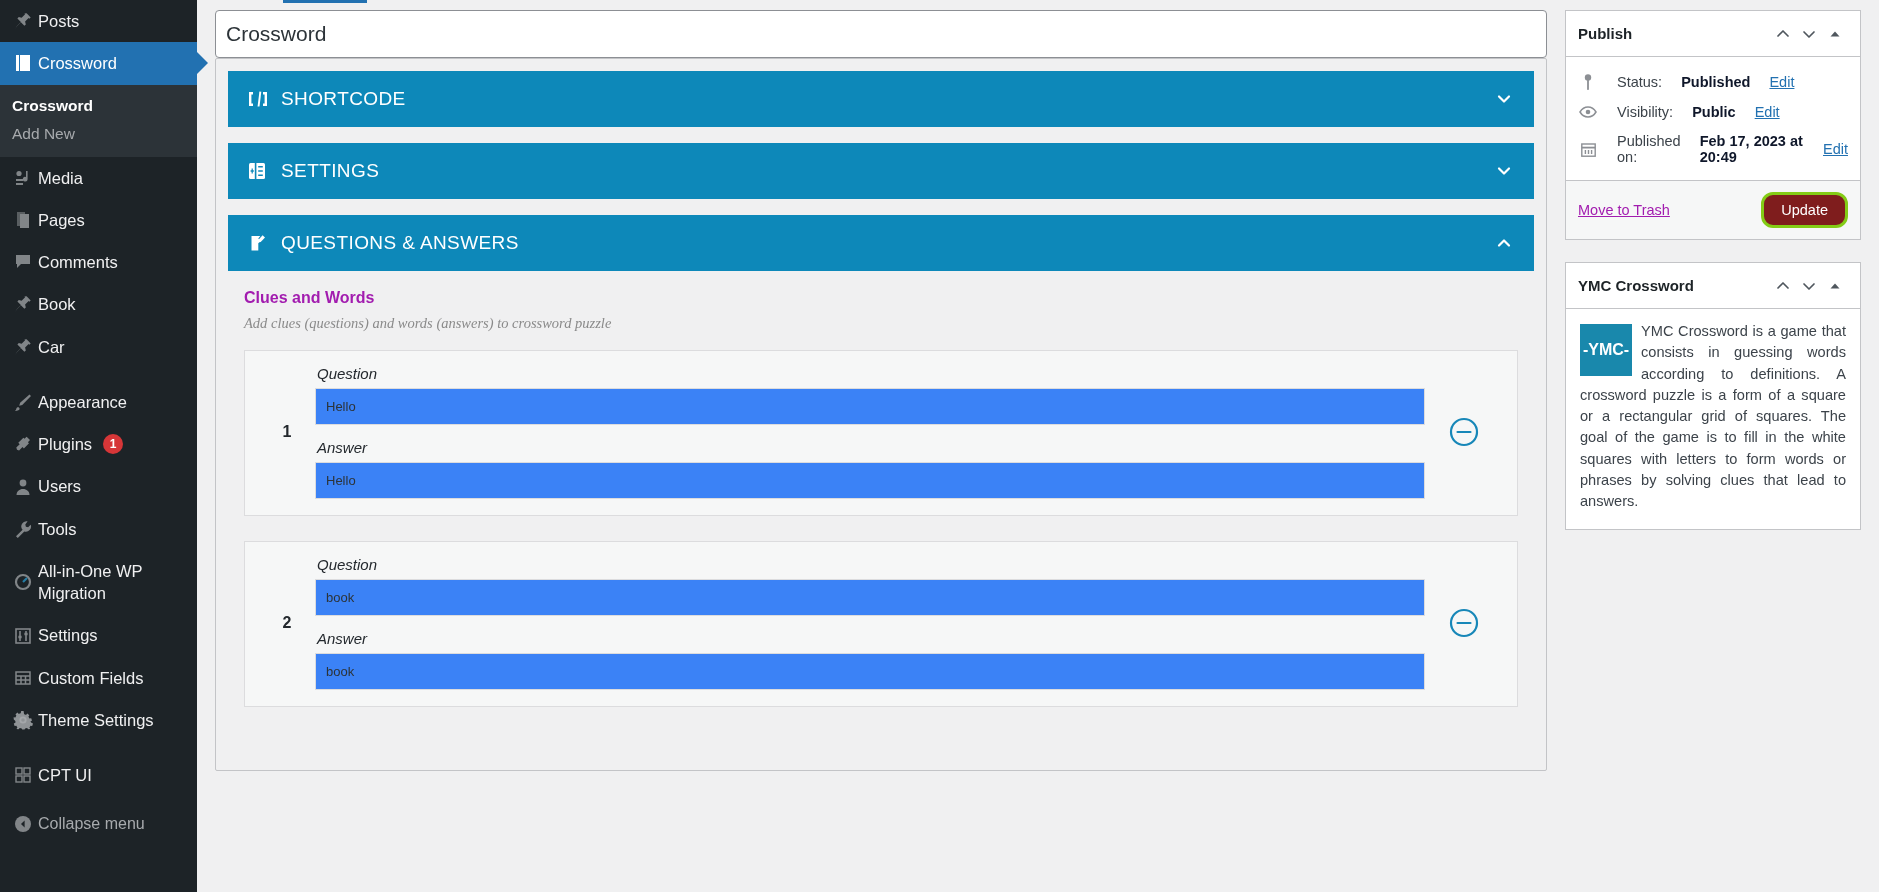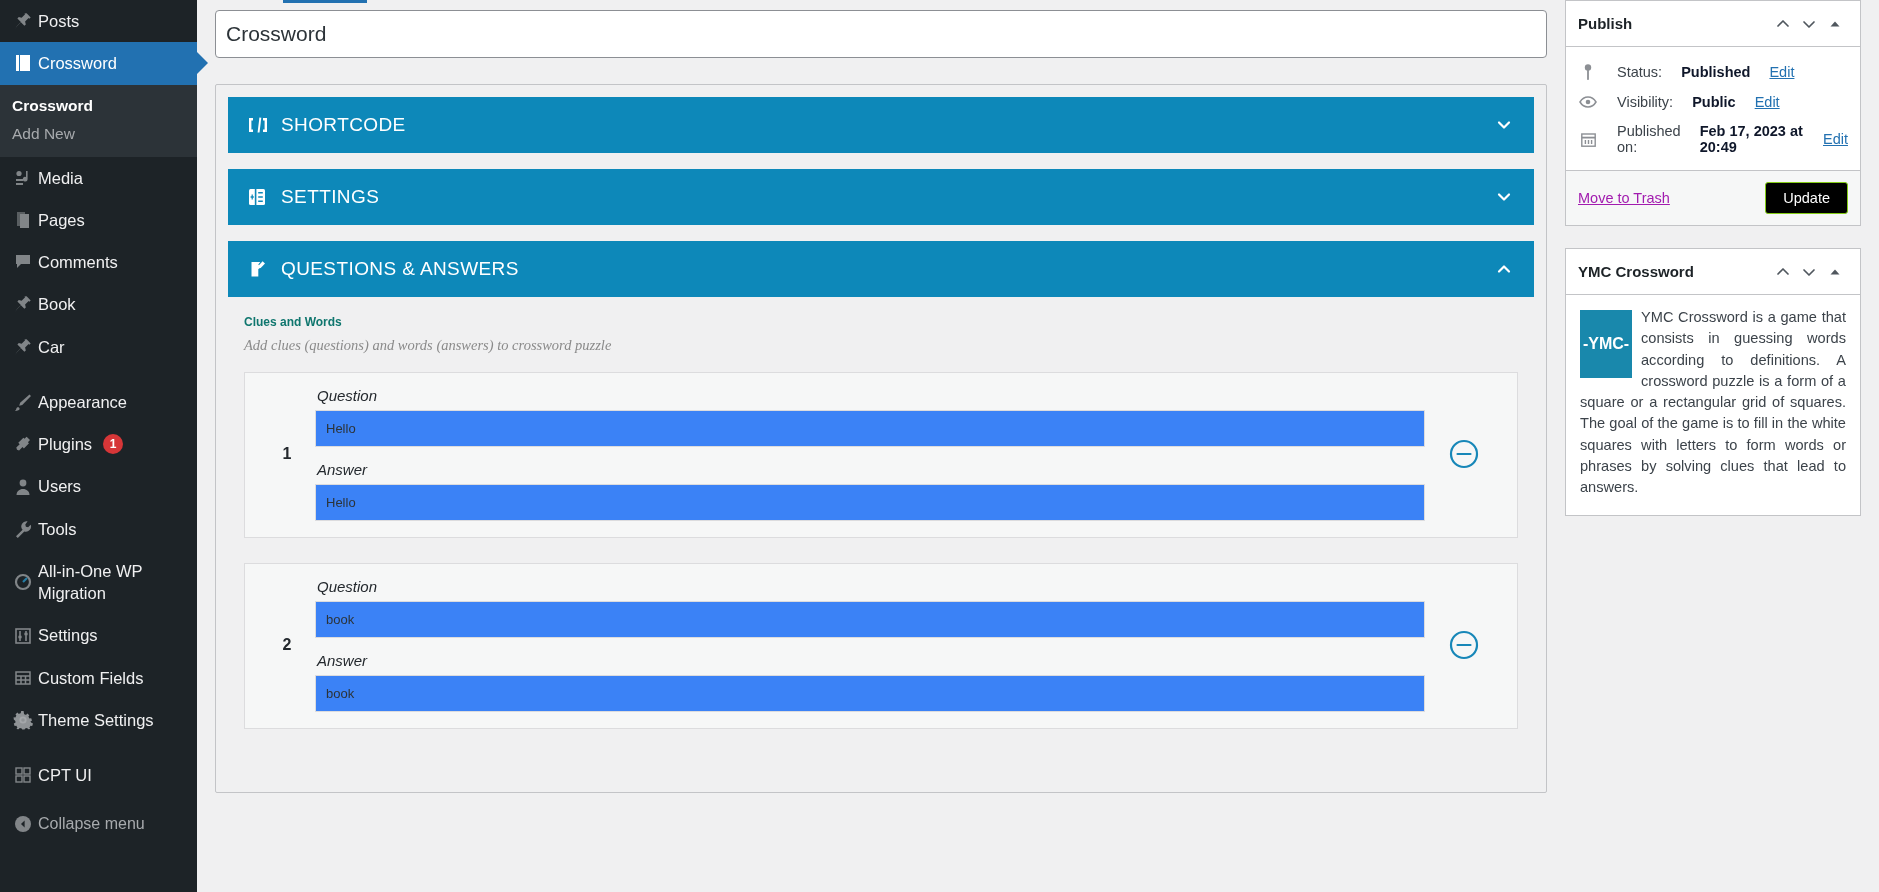--- a/index.html
+++ b/index.html
@@ -42,49 +42,49 @@
   .badge {
     display:inline-flex; align-items:center; justify-content:center;
     min-width:20px; height:20px; padding:0 6px; margin-left:7px;
     border-radius:10px; background:#d63638; color:#fff;
     font-size:12px; font-weight:600; line-height:1;
   }
 
   
   .main { flex:1; display:flex; padding:0 18px 0 18px; gap:18px; overflow:hidden; }
   .col-left { flex:1; min-width:0; padding-top:10px; }
-  .col-right { width:296px; min-width:296px; }
+  .col-right { width:296px; min-width:296px; padding-top:10px; }
 
   .tab-stub { position:absolute; left:283px; top:0; width:84px; height:3px; background:#2271b1; }
 
   .title-input {
     width:100%; height:48px; background:#fff;
     border:1px solid #8c8f94; border-radius:4px;
     padding:0 10px; font-size:21px; color:#2c3338;
     font-family:"Liberation Sans", sans-serif; outline:none;
   }
 
   .postbox {
-    margin-top:26px; background:#f0f0f1;
+    background:#f0f0f1;
     border:1px solid #c3c4c7; border-radius:2px; padding:12px;
   }
 
   .accordion { margin-bottom:16px; }
   .acc-head {
     background:#0d88b9; color:#fff; height:56px;
     display:flex; align-items:center; padding:0 20px;
     cursor:pointer; user-select:none;
   }
   .acc-head .acc-ico { width:22px; min-width:22px; margin-right:11px; display:flex; align-items:center; }
   .acc-title { font-size:19px; letter-spacing:.4px; flex:1; font-weight:400; }
   .chev { width:20px; height:20px; display:flex; align-items:center; justify-content:center; }
   .chev svg { display:block; }
 
   .acc-body { padding:18px 16px 10px 16px; }
-  .clues-title { font-size:12px; font-weight:bold; color:#0f766e; margin:0 0 8px 0; }
+  .clues-title { font-size:16px; font-weight:bold; color:#a21caf; margin:0 0 8px 0; }
   .clues-sub { font-size:14.5px; font-style:italic; color:#8a8a8a; margin:0 0 18px 0;font-family:Liberation Serif, serif; }
 
   .qa-row {
     position:relative; display:flex; align-items:stretch;
     border:1px solid #dcdcde; background:#f6f7f7;
     padding:14px 14px 16px 14px; margin-bottom:25px;
   }
   .qa-index {
     width:56px; min-width:56px; display:flex; align-items:center; justify-content:center;
     font-size:16px; font-weight:bold; color:#23282d;
@@ -116,28 +116,28 @@
   .pub-ico { width:20px; min-width:20px; display:flex; align-items:center; justify-content:center; color:#8c8f94; }
   .pub-row b { color:#0f172a; }
   .lnk { color:#2271b1; text-decoration:underline; cursor:pointer; }
 
   .mb-foot {
     display:flex; align-items:center; justify-content:space-between;
     background:#f6f7f7; border-top:1px solid #c3c4c7; padding:11px 12px;
   }
   .trash-link { color:#a21caf; text-decoration:underline; font-size:14.5px; cursor:pointer; }
   .btn-primary {
-    background:#000000; color:#fff; border:1px solid #84cc16; border-radius:3px;
+    background:#7f1d1d; color:#fff; border:3px solid #84cc16; border-radius:12px;
     padding:7px 17px; font-size:14.5px; cursor:pointer;
     font-family:"Liberation Sans", sans-serif;
   }
 
   .ymc-body { padding:12px 14px 16px 14px; font-size:14.6px; line-height:1.46; color:#3c434a; text-align:justify; }
   .ymc-logo {
-    float:left; width:52px; height:68px; background:#1988ac; color:#fff;
+    float:left; width:52px; height:52px; background:#1988ac; color:#fff;
     display:flex; align-items:center; justify-content:center;
     font-size:16px; font-weight:bold; margin:3px 9px 2px 0;
   }
 </style>
 </head>
 <body>
 
 <div class="screen">
 
   <nav class="sidebar">

